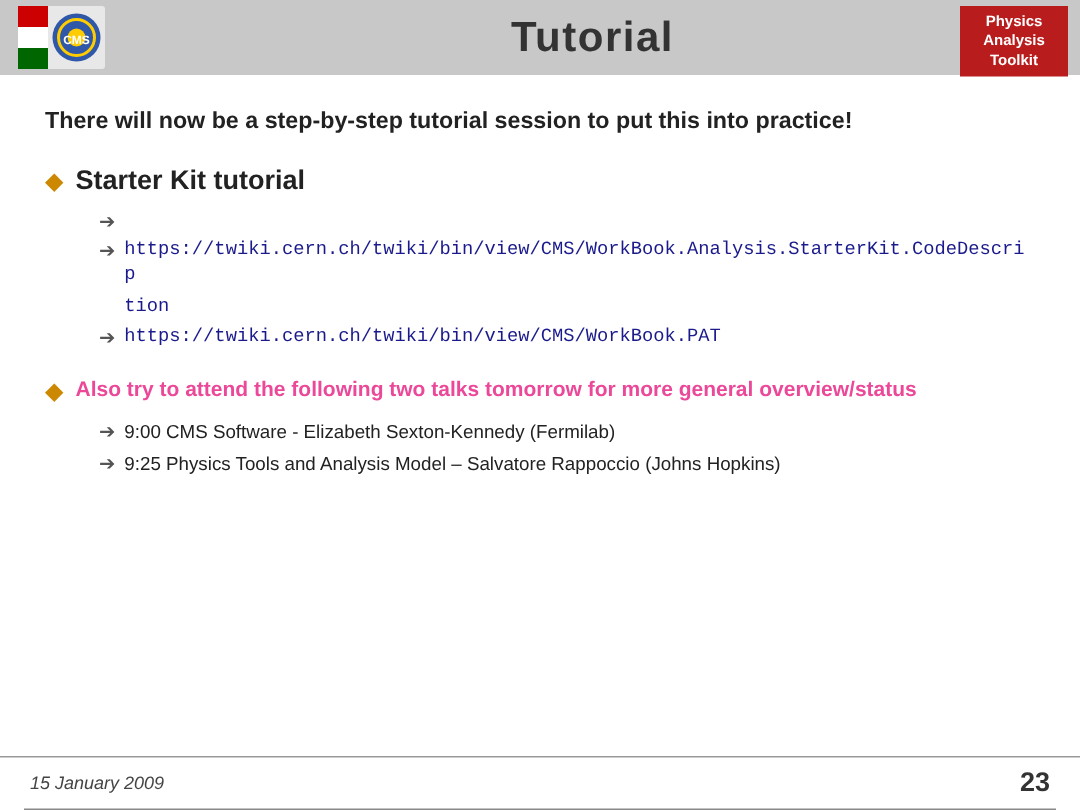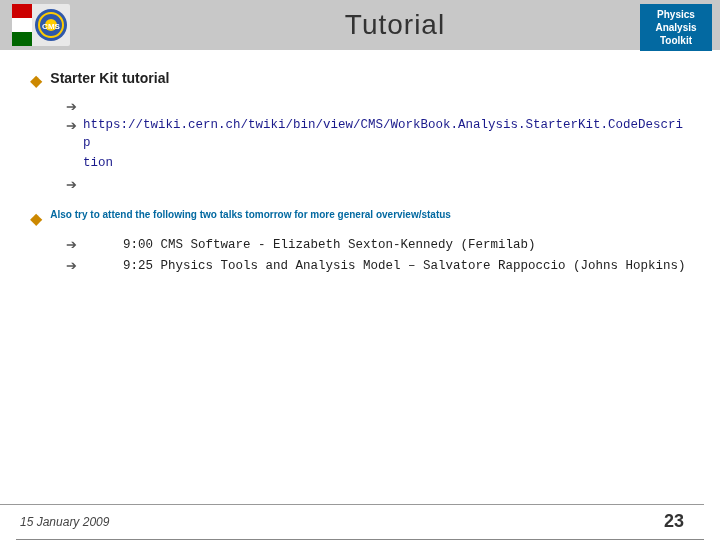--- a/index.html
+++ b/index.html
@@ -35,30 +35,30 @@
 
     .logo-svg {
       width: 58px;
       height: 42px;
     }
 
     .header-title {
       flex: 1;
       text-align: center;
       font-size: 28px;
-      font-weight: normal;
+      font-weight: bold;
       color: #333;
       letter-spacing: 1px;
     }
 
     .header-badge {
       position: absolute;
       right: 8px;
       top: 4px;
-      background: #0369a1;
+      background: #b91c1c;
       color: white;
       font-size: 10px;
       font-weight: bold;
       padding: 4px 6px;
       text-align: center;
       line-height: 1.3;
       width: 72px;
     }
 
     
@@ -86,21 +86,21 @@
 
     .diamond {
       color: #cc8800;
       font-size: 16px;
       margin-right: 8px;
       margin-top: 1px;
       flex-shrink: 0;
     }
 
     .bullet-main-text {
-      font-size: 14px;
+      font-size: 18px;
       color: #222;
       font-weight: bold;
     }
 
     .sub-bullets {
       margin-left: 36px;
       margin-top: 4px;
     }
 
     .sub-bullet {
@@ -126,45 +126,44 @@
 
     .sub-bullet-text.wrap {
       word-break: break-all;
     }
 
     .section2 {
       margin-bottom: 16px;
     }
 
     .bullet2-text {
-      font-size: 10px;
-      color: #0369a1;
+      font-size: 14px;
+      color: #ec4899;
       font-weight: bold;
       line-height: 1.4;
     }
 
     .sub-bullets2 {
       margin-left: 36px;
       margin-top: 4px;
     }
 
     .sub-bullet2-text {
       font-size: 12.5px;
       color: #222;
-      font-family: Liberation Mono, monospace;
+      font-family: Liberation Sans, sans-serif;
       line-height: 1.5;
-      margin-left: 40px;
     }
 
     
     .footer {
       position: absolute;
       bottom: 8px;
       left: 0;
-      right: 16px;
+      right: 0;
       display: flex;
       align-items: center;
       justify-content: space-between;
       padding: 0 20px;
       border-top: 1px solid #999;
       padding-top: 6px;
     }
 
     .footer-left {
       font-size: 12px;
@@ -206,40 +205,42 @@
   <div class="header-title">Tutorial</div>
   <div class="header-badge">
     <span>Physics</span><br>
     <span>Analysis</span><br>
     <span>Toolkit</span>
   </div>
 </div>
 
 <div class="content">
 
+  <div class="intro-text">There will now be a step-by-step tutorial session to put this into practice!</div>
 
   <div class="section">
     <div class="bullet-main">
       <span class="diamond">◆</span>
       <span class="bullet-main-text">Starter Kit tutorial</span>
     </div>
     <div class="sub-bullets">
       <div class="sub-bullet">
         <span class="arrow">➔</span>
       </div>
       <div class="sub-bullet">
         <span class="arrow">➔</span>
         <span class="sub-bullet-text wrap">https://twiki.cern.ch/twiki/bin/view/CMS/WorkBook.Analysis.StarterKit.CodeDescrip</span>
       </div>
       <div class="sub-bullet">
         <span class="arrow" style="visibility:hidden">➔</span>
         <span class="sub-bullet-text">tion</span>
       </div>
       <div class="sub-bullet">
         <span class="arrow">➔</span>
+        <span class="sub-bullet-text">https://twiki.cern.ch/twiki/bin/view/CMS/WorkBook.PAT</span>
       </div>
     </div>
   </div>
 
   <div class="section2">
     <div class="bullet-main">
       <span class="diamond">◆</span>
       <span class="bullet2-text">Also try to attend the following two talks tomorrow for more general overview/status</span>
     </div>
     <div class="sub-bullets2">

